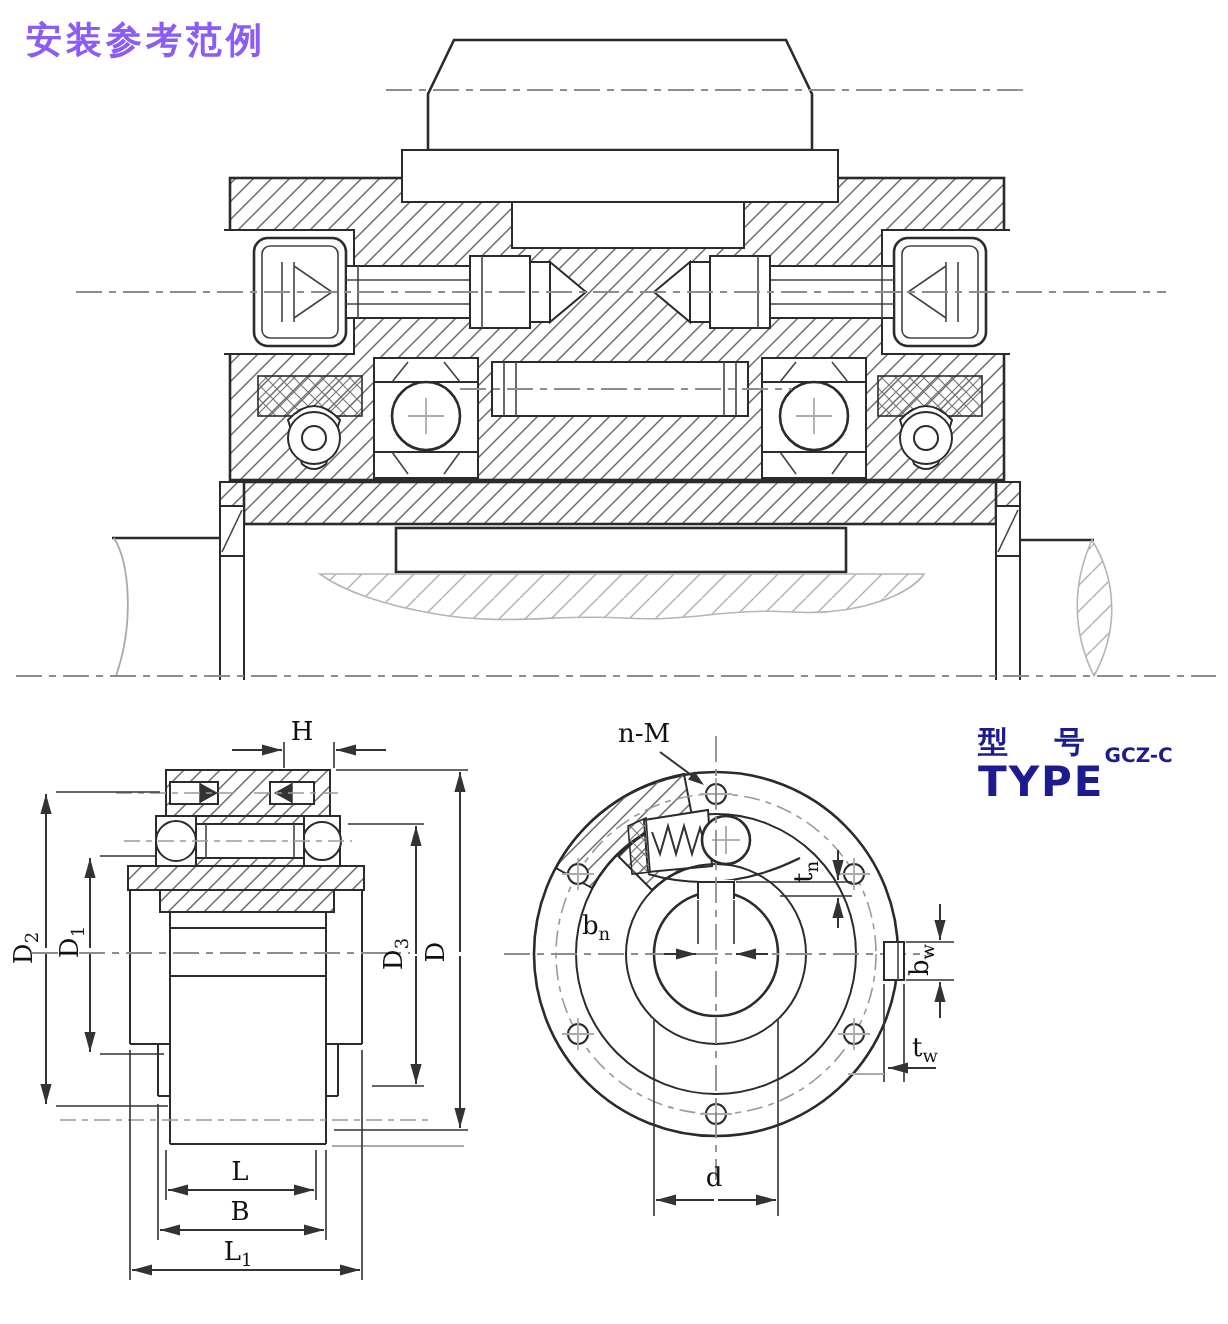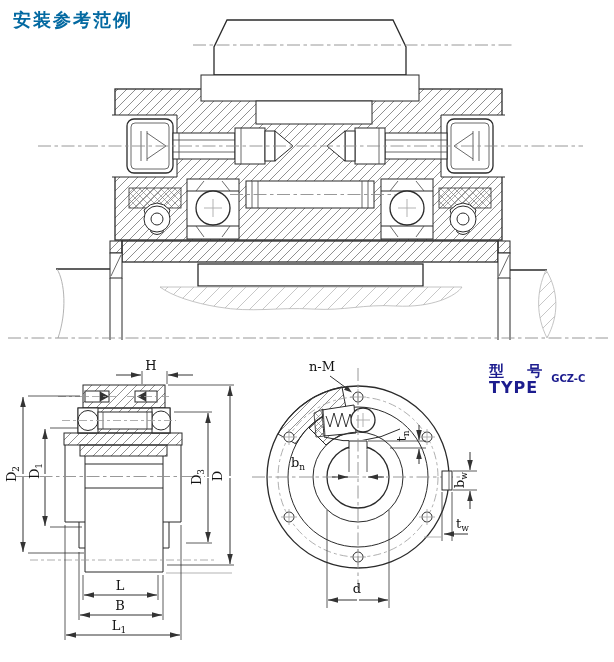--- a/index.html
+++ b/index.html
@@ -1,24 +1,24 @@
 <!DOCTYPE html>
 <html><head>
 <meta charset="utf-8">
 <style>
   html,body{margin:0;padding:0;background:#fff;}
   .stage{position:relative;width:614px;height:662px;background:#ffffff;overflow:hidden;
          font-family:"Liberation Sans",sans-serif;}
   .title{position:absolute;left:13px;top:8px;font-weight:bold;font-size:18px;
-         letter-spacing:2px;color:#0369a1;font-family:"DejaVu Sans",sans-serif;}
+         letter-spacing:2px;color:#8b5cf6;font-family:"DejaVu Sans",sans-serif;}
   .typeblock{position:absolute;left:489px;top:364px;display:flex;color:#1c1c8e;
              font-family:"DejaVu Sans",sans-serif;}
   .tb-left{display:flex;flex-direction:column;line-height:1.05;}
   .tb-cn{font-weight:bold;font-size:15px;letter-spacing:9px;white-space:nowrap;}
-  .tb-en{font-weight:bold;font-size:16px;letter-spacing:1px;}
+  .tb-en{font-weight:bold;font-size:21px;letter-spacing:1px;}
   .tb-model{font-weight:bold;font-size:10px;margin-left:0px;margin-top:9px;white-space:nowrap;}
   svg{position:absolute;left:0;top:0;}
   .ln{stroke:#2b2b2b;stroke-width:1.3;fill:none}
   .ln2{stroke:#2b2b2b;stroke-width:1;fill:none}
   .thin{stroke:#444;stroke-width:0.8;fill:none}
   .wf{fill:#fff;stroke:#2b2b2b;stroke-width:1.3}
   .wf2{fill:#fff;stroke:#2b2b2b;stroke-width:1}
   .hf{fill:url(#h);stroke:#2b2b2b;stroke-width:1.3}
   .hf2{fill:url(#h);stroke:#2b2b2b;stroke-width:1}
   .xf{fill:url(#x);stroke:#2b2b2b;stroke-width:0.8}

